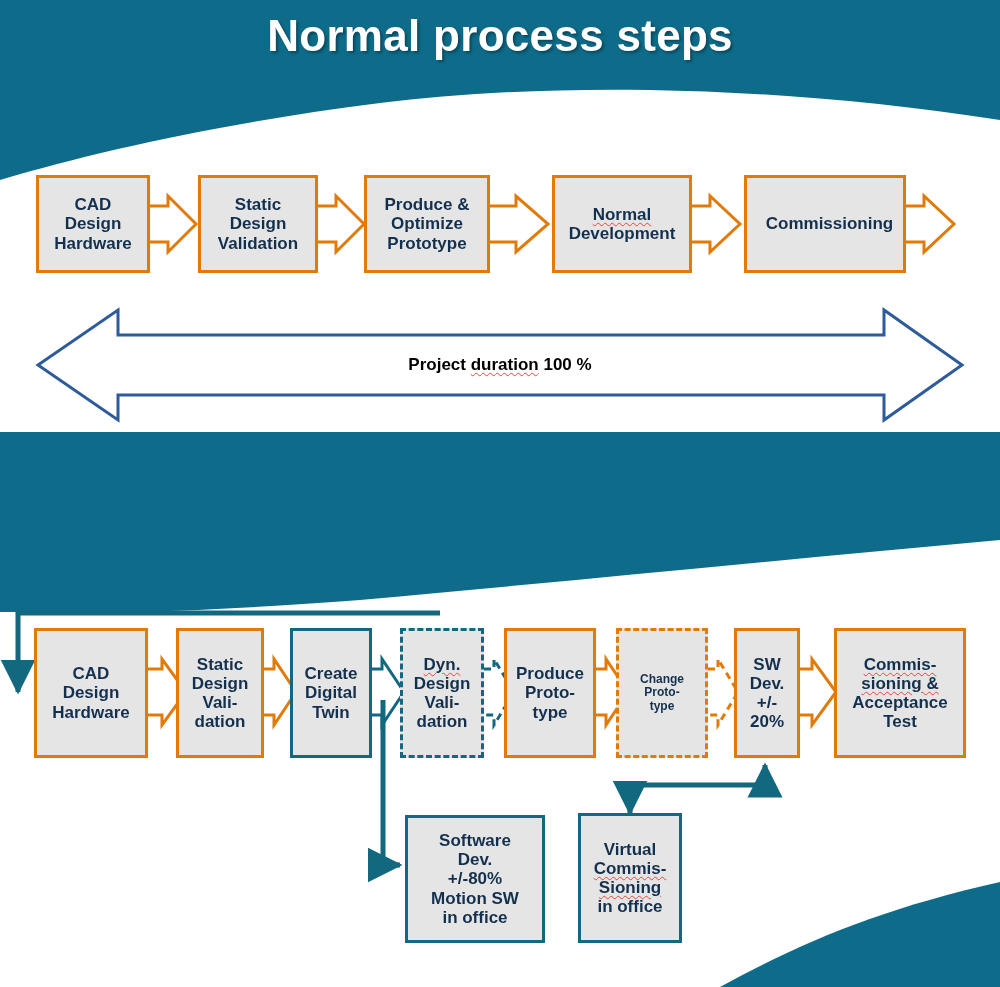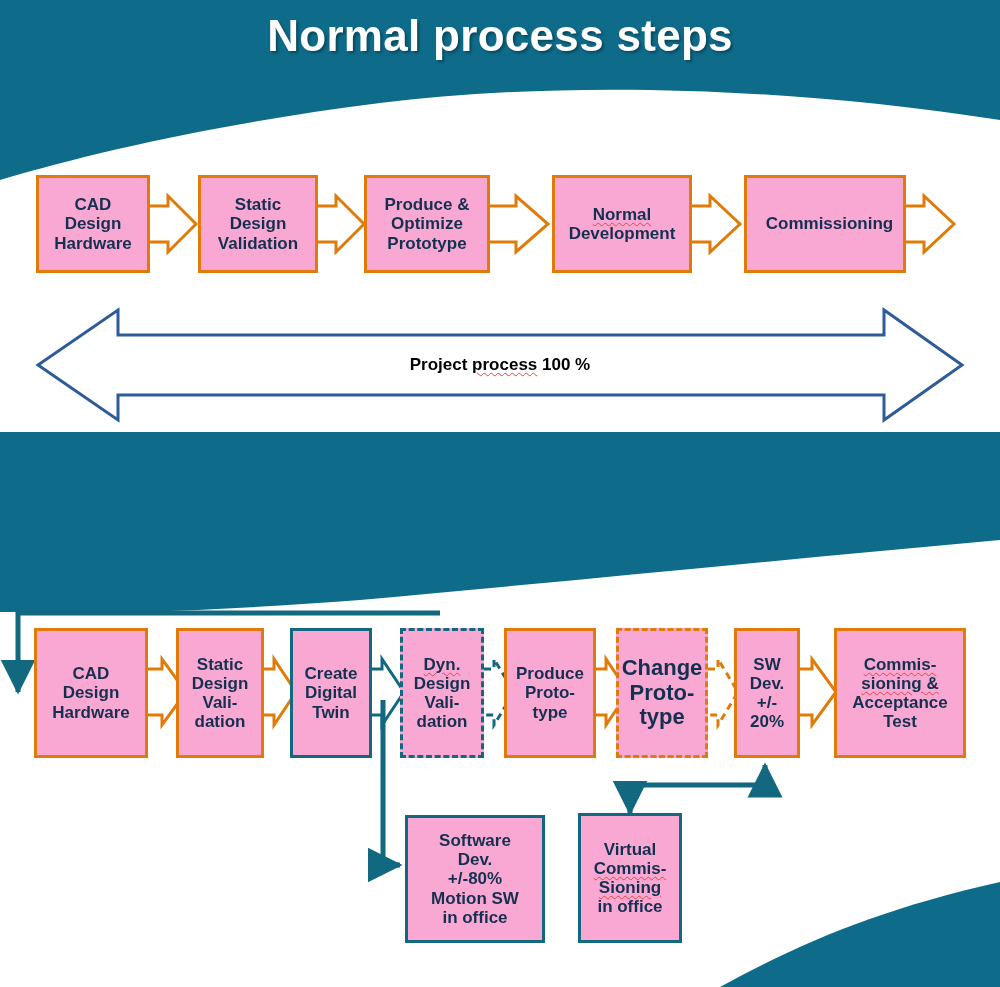--- a/index.html
+++ b/index.html
@@ -13,21 +13,21 @@
   .banner-title{
     position:absolute;width:100%;text-align:center;color:#ffffff;
     font-weight:bold;letter-spacing:.3px;
     text-shadow:2px 2px 3px rgba(0,0,0,.35);
   }
   #banner1-title{top:11px;font-size:44px;}
   #banner2-title{top:452px;font-size:44px;}
 
   
   .box{
-    position:absolute;box-sizing:border-box;background:#f9a8d4;
+    position:absolute;box-sizing:border-box;background:#e5e5e5;
     display:flex;align-items:center;justify-content:center;text-align:center;
     color:#14304f;font-weight:bold;line-height:1.12;
   }
   .box .txt{display:block;padding:0 2px;}
   .b-orange{border:3px solid #E07B0A;}
   .b-orange-dash{border:3px dashed #E07B0A;}
   .b-teal{border:3px solid #12697F;}
   .b-teal-dash{border:3px dashed #12697F;align-items:center;}
 
   
@@ -86,21 +86,21 @@
     <span class="txt"><span class="sq">Normal</span><br>Development</span>
   </div>
   <div class="box b-orange" style="left:744px;top:175px;width:162px;height:98px;font-size:17px;padding-left:9px;">
     <span class="txt">Commissioning</span>
   </div>
 
   <svg class="lines" width="1000" height="130" style="top:300px;left:0;">
     <path d="M118,35 L118,10 L38,65 L118,120 L118,95 L884,95 L884,120 L962,65 L884,10 L884,35 Z" fill="#ffffff" stroke="#2E5B9A" stroke-width="3" stroke-linejoin="miter"></path>
   </svg>
   <div id="duration-label">
-    Project <span class="sq">process</span> 100 %
+    Project <span class="sq">duration</span> 100 %
   </div>
 
   <svg class="banner-svg" style="top:432px;left:0;" width="1000" height="180" viewBox="0 0 1000 180">
     <rect x="0" y="0" width="1000" height="10" fill="#0E6C8A"></rect>
     <path d="M0,0 L1000,0 L1000,108 C780,128 560,150 360,168 C230,178 110,182 0,183 Z" fill="#0E6C8A"></path>
   </svg>
 
   <svg class="lines" width="1000" height="140" style="top:847px;left:0;">
     <path d="M1000,35 C880,62 800,96 720,140 L1000,140 Z" fill="#0E6C8A"></path>
   </svg>
@@ -174,21 +174,21 @@
   </div>
 
   <div class="box b-teal-dash" style="left:400px;top:628px;width:84px;height:130px;font-size:17px;">
     <span class="txt"><span class="sq">Dyn.</span><br>Design<br>Vali-<br>dation</span>
   </div>
 
   <div class="box b-orange" style="left:504px;top:628px;width:92px;height:130px;font-size:17px;">
     <span class="txt">Produce<br>Proto-<br>type</span>
   </div>
 
-  <div class="box b-orange-dash" style="left:616px;top:628px;width:92px;height:130px;font-size:22px;">
+  <div class="box b-orange-dash" style="left:616px;top:628px;width:92px;height:130px;font-size:12px;">
     <span class="txt">Change<br>Proto-<br>type</span>
   </div>
 
   <div class="box b-orange" style="left:734px;top:628px;width:66px;height:130px;font-size:17px;">
     <span class="txt">SW<br>Dev.<br>+/-<br>20%</span>
   </div>
 
   <div class="box b-orange" style="left:834px;top:628px;width:132px;height:130px;font-size:17px;">
     <span class="txt"><span class="sq">Commis-</span><br><span class="sq">sioning &amp;</span><br>Acceptance<br>Test</span>
   </div>

